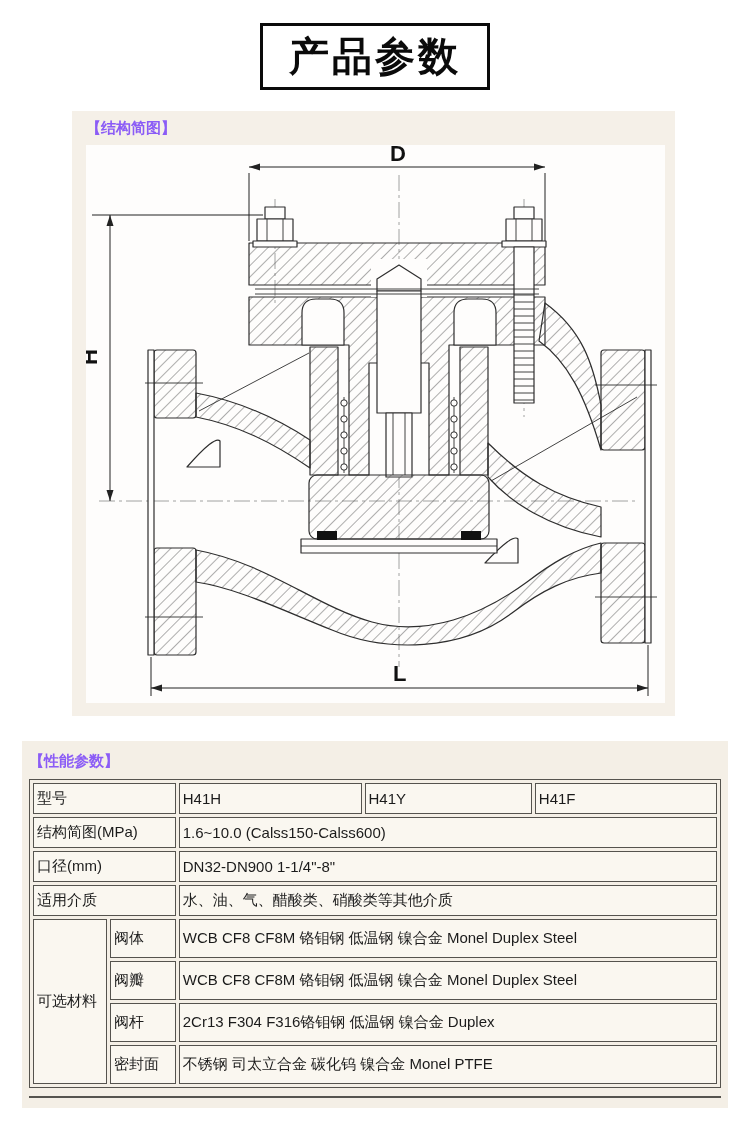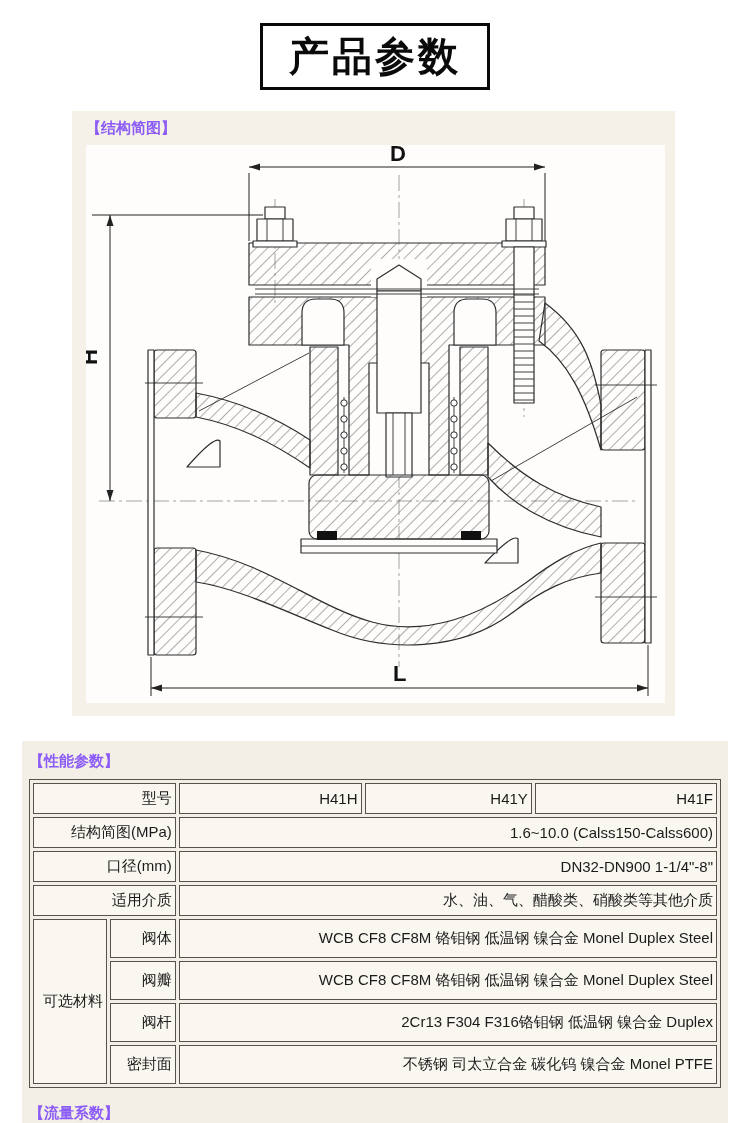--- a/index.html
+++ b/index.html
@@ -29,21 +29,21 @@
   
   .spec-panel{
     margin:25px 22px 0;background:#f4efe6;
     padding:11px 7px 10px;
   }
   table.spec{
     width:100%;border-collapse:separate;border-spacing:3px;
     border:1px solid #55534e;margin-top:8px;table-layout:fixed;
   }
   table.spec td{
-    border:1px solid #55534e;background:#faf7f0;text-align:right;
+    border:1px solid #55534e;background:#faf7f0;text-align:left;
     font-size:15px;padding:5px 3px;overflow:hidden;white-space:nowrap;
   }
   table.spec td.tall{padding:9px 3px;}
   .flow-label{margin-top:16px;}
 </style>
 </head>
 <body>
 
 <div class="title-box">
   <h1>产品参数</h1>
@@ -244,18 +244,17 @@
       <td class="tall">阀杆</td>
       <td colspan="3" class="tall">2Cr13 F304 F316铬钼钢 低温钢 镍合金 Duplex</td>
     </tr>
     <tr>
       <td class="tall">密封面</td>
       <td colspan="3" class="tall">不锈钢 司太立合金 碳化钨 镍合金 Monel PTFE</td>
     </tr>
   </tbody>
     </table>
 
-  <div class="section-label flow-label">【流量系数】</div>
 
   <table class="spec">
     
     </table>
 </div>
 
 </body></html>

